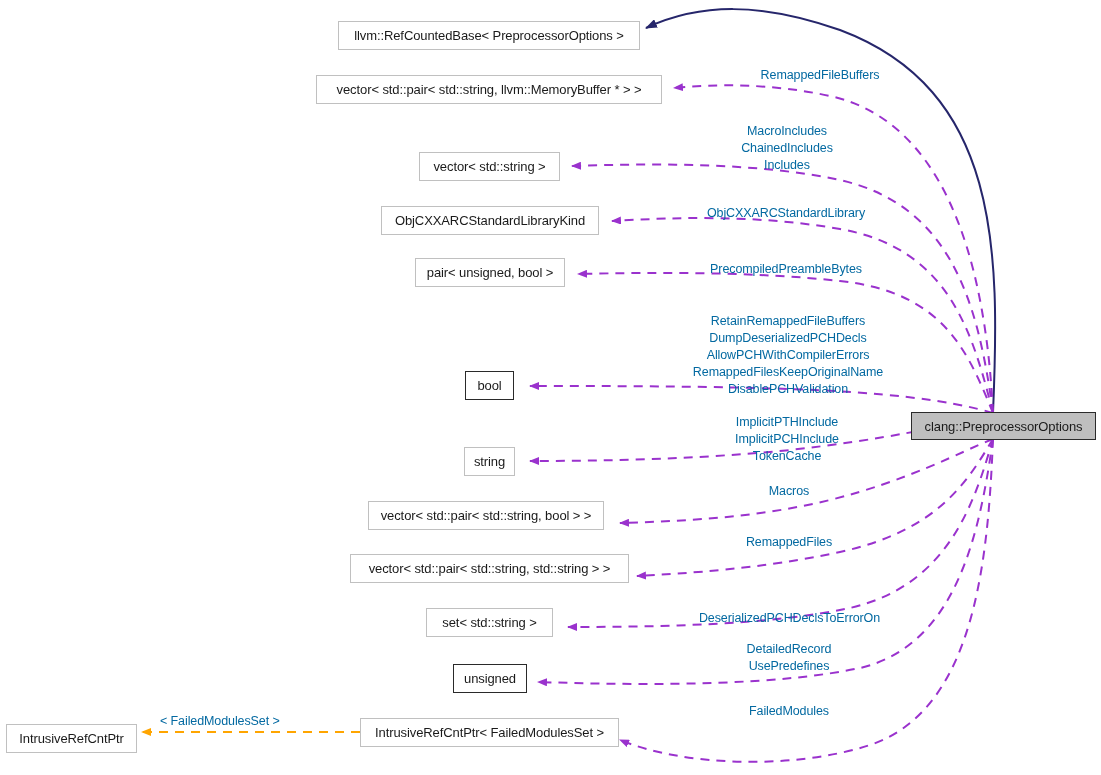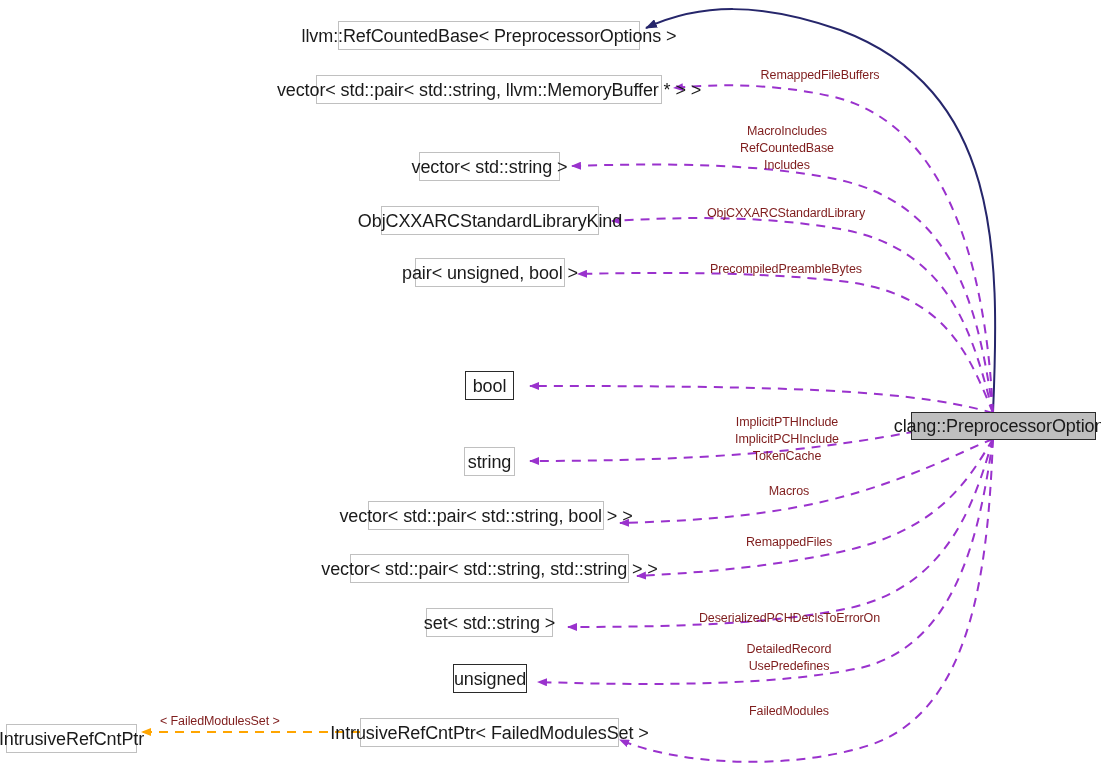--- a/index.html
+++ b/index.html
@@ -28,39 +28,39 @@
     width: 1101px;
     height: 775px;
     pointer-events: none;
   }
   .node {
     position: absolute;
     box-sizing: border-box;
     background: #ffffff;
     border: 1px solid #c0c0c0;
     color: #1a1a1a;
-    font-size: 18px;
+    font-size: 13px;
     line-height: 1;
     display: flex;
     align-items: center;
     justify-content: center;
     white-space: nowrap;
     letter-spacing: -0.1px;
   }
   .node.strong-border {
     border: 1px solid #2a2a2a;
   }
   .node.focus-node {
     background: #bfbfbf;
     border: 1px solid #2b2b2b;
   }
   .edge-label {
     position: absolute;
     font-size: 12.5px;
-    color: #7f1d1d;
+    color: #0369a1;
     line-height: 17px;
     text-align: center;
     white-space: nowrap;
     letter-spacing: -0.1px;
   }
   .edge-label span { display: block; }
 </style>
 </head>
 <body>
 
@@ -161,32 +161,39 @@
   <div class="node focus-node" style="left:911px; top:412px; width:185px; height:28px;">
     <span>clang::PreprocessorOptions</span>
   </div>
 
   <div class="edge-label" style="left:720px; top:67px; width:200px;">
     <span>RemappedFileBuffers</span>
   </div>
 
   <div class="edge-label" style="left:687px; top:123px; width:200px;">
     <span>MacroIncludes</span>
-    <span>RefCountedBase</span>
+    <span>ChainedIncludes</span>
     <span>Includes</span>
   </div>
 
   <div class="edge-label" style="left:686px; top:205px; width:200px;">
     <span>ObjCXXARCStandardLibrary</span>
   </div>
 
   <div class="edge-label" style="left:686px; top:261px; width:200px;">
     <span>PrecompiledPreambleBytes</span>
   </div>
 
+  <div class="edge-label" style="left:688px; top:313px; width:200px;">
+    <span>RetainRemappedFileBuffers</span>
+    <span>DumpDeserializedPCHDecls</span>
+    <span>AllowPCHWithCompilerErrors</span>
+    <span>RemappedFilesKeepOriginalName</span>
+    <span>DisablePCHValidation</span>
+  </div>
 
   <div class="edge-label" style="left:687px; top:414px; width:200px;">
     <span>ImplicitPTHInclude</span>
     <span>ImplicitPCHInclude</span>
     <span>TokenCache</span>
   </div>
 
   <div class="edge-label" style="left:689px; top:483px; width:200px;">
     <span>Macros</span>
   </div>

